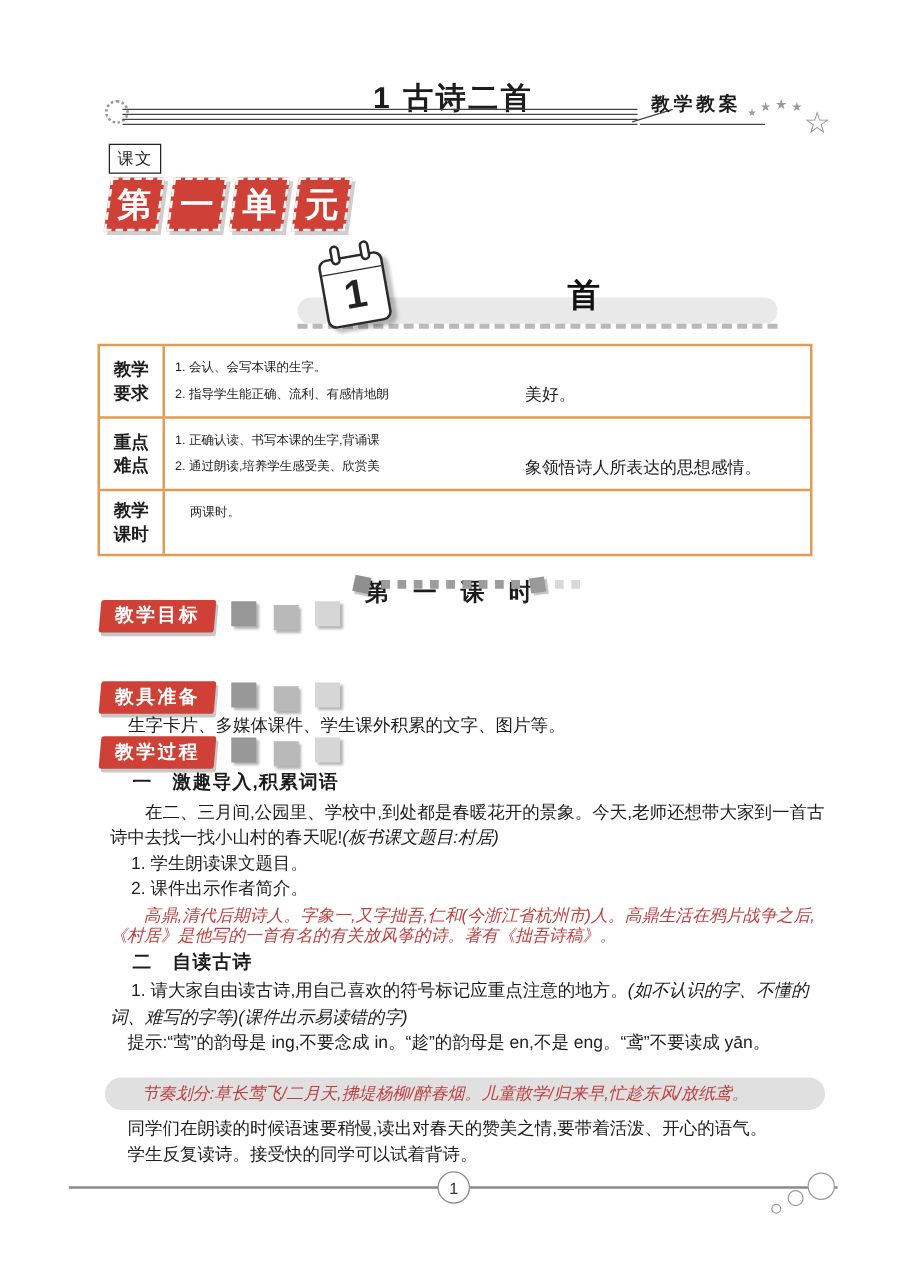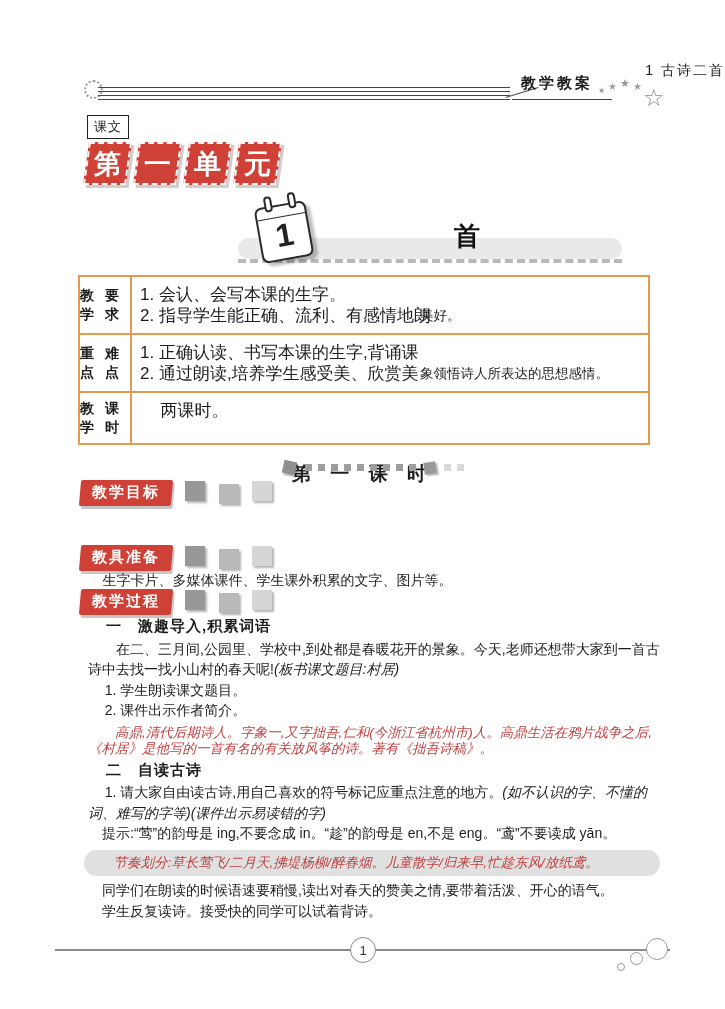--- a/index.html
+++ b/index.html
@@ -3,22 +3,22 @@
 <meta charset="utf-8">
 <style>
   * { margin:0; padding:0; box-sizing:border-box; }
   html,body { background:#fff; }
   .page {
     position:relative; width:725px; height:1009px; background:#ffffff;
     font-family:"Liberation Sans","DejaVu Sans",sans-serif; color:var(--ink,#1d1d1d);
     overflow:hidden;
   }
   
-  .doc-title { position:absolute; top:62px; left:0; width:100%; text-align:right;
-    font-size:14px; font-weight:normal; letter-spacing:2px; }
+  .doc-title { position:absolute; top:62px; left:0; width:100%; text-align:center;
+    font-size:24px; font-weight:bold; letter-spacing:2px; }
   .orn-circle { position:absolute; left:84px; top:80px; width:19px; height:19px;
     border:2px dotted #9a9a9a; border-radius:50%; }
   .head-lines { position:absolute; left:98px; top:87px; width:412px; }
   .head-lines i { display:block; border-top:1px solid #444; margin-bottom:3px; }
   .head-diag { position:absolute; left:505px; top:92px; width:34px; border-top:1.5px solid #444;
     transform:rotate(-17deg); }
   .brand { position:absolute; left:521px; top:74px; font-size:15px; font-weight:bold; letter-spacing:3px; }
   .brand-underline { position:absolute; left:512px; top:99px; width:100px; border-top:1.5px solid #444; }
   .star { position:absolute; color:#9a9a9a; }
   .star.s1 { left:598px; top:86px; font-size:8px; }
@@ -51,23 +51,23 @@
   .cal-ring.r1 { left:9px; } .cal-ring.r2 { left:33px; }
   .cal-topline { position:absolute; top:10px; left:0; width:100%; border-top:1.5px solid #2a2a2a; }
   .lesson-frag { position:absolute; left:454px; top:219px; font-size:26px; font-weight:bold;
     font-family:"DejaVu Serif","Liberation Serif",serif; color:#111; }
   
   .info-table { position:absolute; left:78px; top:275px; width:572px;
     border:2px solid var(--table-border,#e59a52); }
   .trow { display:flex; position:relative; border-top:2px solid var(--table-border,#e59a52); }
   .trow:first-child { border-top:none; }
   .tlabel { width:52px; border-right:2px solid var(--table-border,#e59a52);
-    display:flex; align-items:center; justify-content:center;
+    display:flex; flex-direction:column; align-items:center; justify-content:center;
     font-weight:bold; font-size:14px; line-height:19px; padding:6px 0; }
-  .tcontent { flex:1; padding:7px 6px 7px 8px; font-size:17px; line-height:21px; }
+  .tcontent { flex:1; padding:7px 6px 7px 8px; font-size:10px; line-height:21px; }
   .frag { position:absolute; left:340px; bottom:8px; font-size:13.5px; }
   .indent-1 { text-indent:1.2em; }
   
   .period { position:absolute; top:437px; left:0; width:100%; text-align:center;
     font-size:19px; font-weight:bold; letter-spacing:7px;margin-top:24px; }
   .deco-row { position:absolute; left:283px; top:461px; display:flex; align-items:center; }
   .deco-row .d { display:inline-block; background:#a5a5a5; }
   .deco-row .big1 { width:13px; height:13px; transform:rotate(12deg); background:#8f8f8f;
     box-shadow:2px 2px 1px rgba(0,0,0,.25); margin-right:6px; }
   .deco-row .small { width:7px; height:7px; margin:0 3px; background:#9d9d9d; }
@@ -94,21 +94,21 @@
   .process { position:absolute; left:88px; top:616px; width:572px;
     font-size:14px; line-height:20.5px; }
   .p-head { font-weight:bold; font-size:15px; text-indent:1.2em; letter-spacing:1px; margin-bottom:2px; }
   .p-para { text-indent:2em; }
   .p-item { text-indent:1.2em; }
   .p-guide { text-indent:1em; }
   .kai { font-style:italic; }
   .note { color:var(--note-red,#bf3f3f); font-style:italic; font-size:13.5px; }
   .author-note { text-indent:2em; margin:4px 0 3px; line-height:16px; }
   .rhythm-note { background:var(--highlight-bg,#e0e0e0); display:block; padding:3px 8px;
-    margin:6px 0 4px -4px; text-indent:1.6em;border-radius:13px; }
+    margin:18px 0 4px -4px; text-indent:1.6em;border-radius:13px; }
   
   .footer-line { position:absolute; left:55px; top:949px; width:615px; border-top:2px solid #8a8a8a; }
   .page-num { position:absolute; left:350px; top:937px; width:26px; height:26px; background:#fff;
     border:1.5px solid #8a8a8a; border-radius:50%; display:flex; align-items:center;
     justify-content:center; font-size:13px; color:#333; }
   .bubble { position:absolute; border:1.5px solid #9a9a9a; border-radius:50%; background:#fff; }
   .bub1 { left:617px; top:963px; width:8px; height:8px; }
   .bub2 { left:630px; top:952px; width:13px; height:13px; }
   .bub3 { left:646px; top:938px; width:22px; height:22px; }
 </style>

